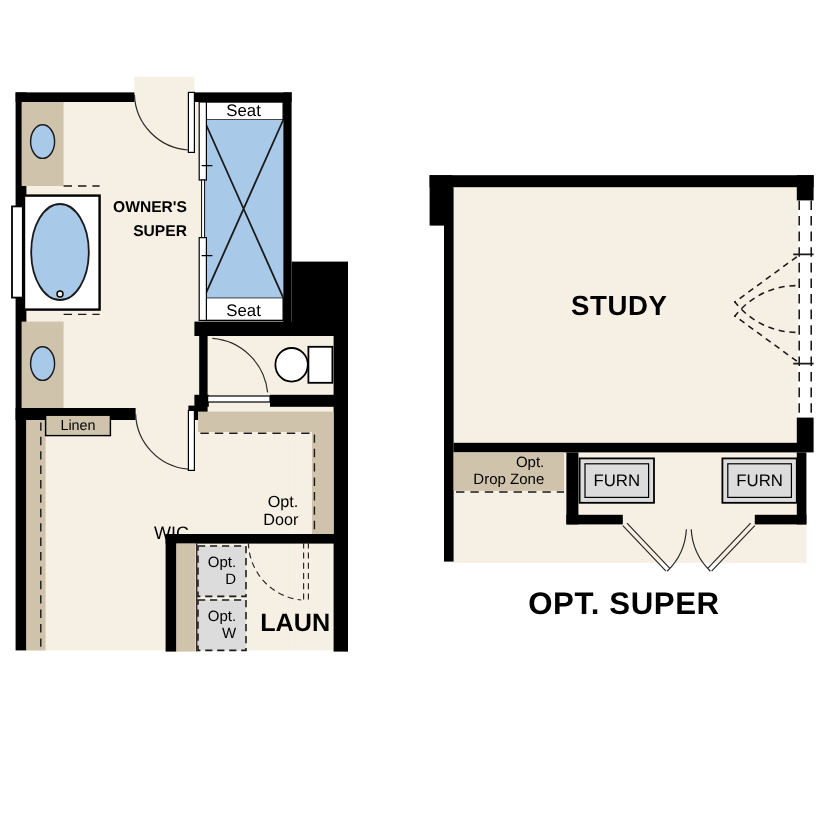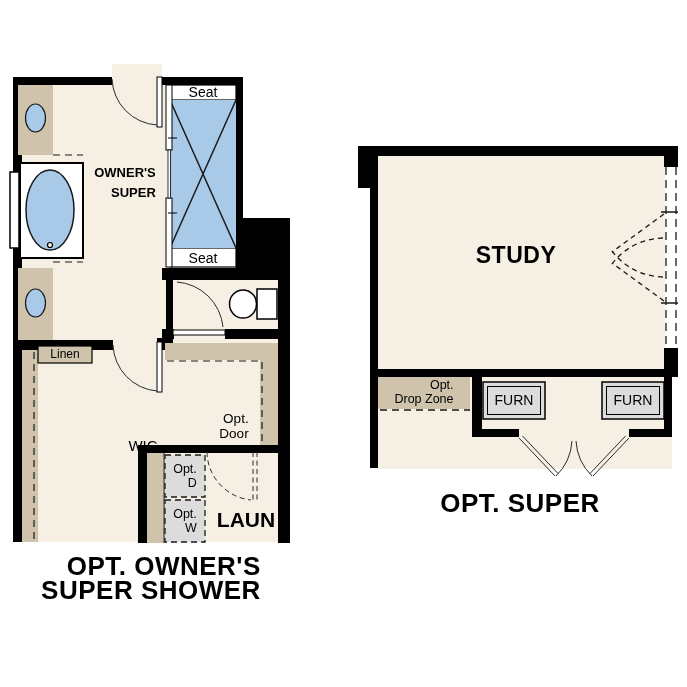--- a/index.html
+++ b/index.html
@@ -176,24 +176,20 @@
 </div>
 <div class="lbl" style="left:185px;top:521px;font-size:12.5px;line-height:13.5px;">
   <span>Opt.</span>
       <span>W</span>
 </div>
 
 <div class="lbl room-bold" style="left:246px;top:520px;font-size:21px;">
       <span>LAUN</span>
     </div>
 
-<div class="lbl title" style="left:151px;top:578px;">
-  <span>OPT. OWNER'S</span>
-      <span>SUPER SHOWER</span>
-</div>
 
 <div class="lbl room-bold" style="left:516px;top:255px;font-size:23px;letter-spacing:0.5px;">
       <span>STUDY</span>
     </div>
 
 <div class="lbl" style="left:424px;top:392px;font-size:12.5px;line-height:14px;">
   <span>Opt.</span>
       <span>Drop Zone</span>
 </div>
 

